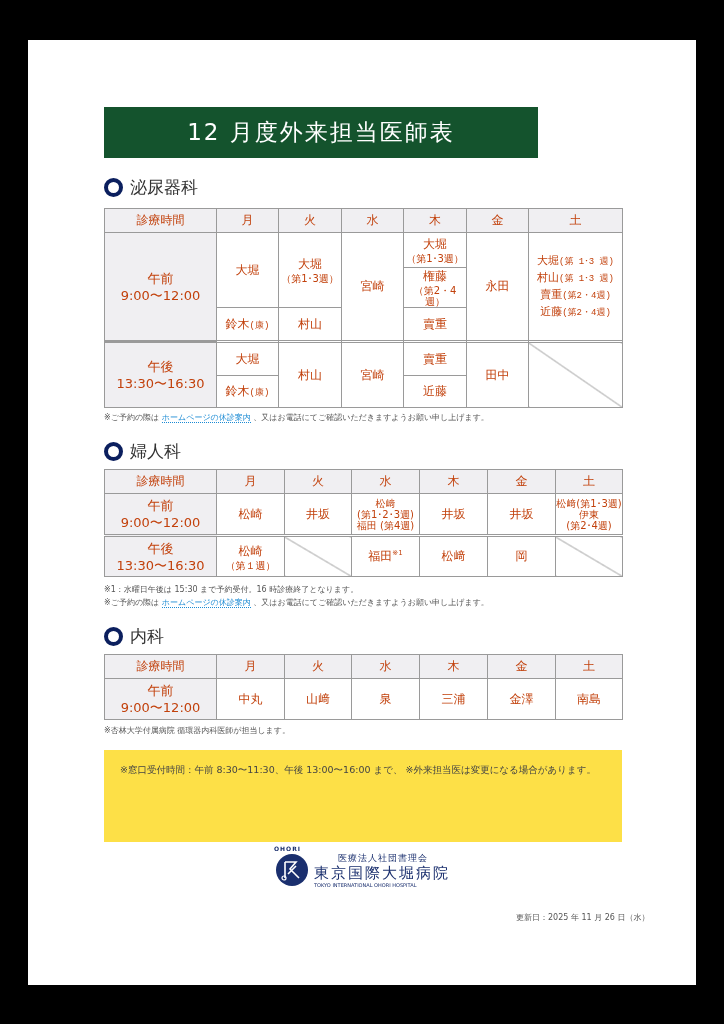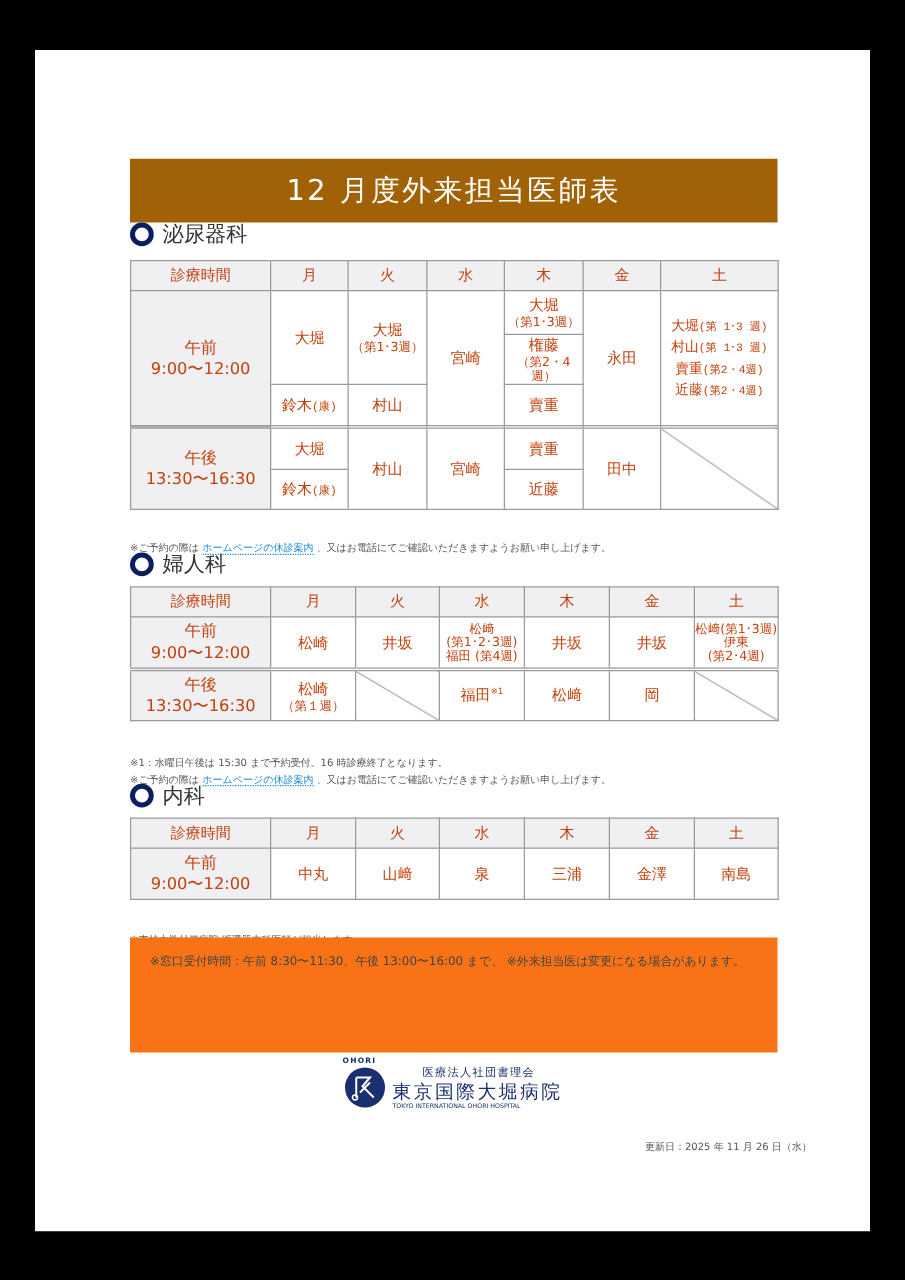--- a/index.html
+++ b/index.html
@@ -1,33 +1,33 @@
 <!DOCTYPE html>
 <html><head>
 <meta charset="utf-8">
 <style>
   html, body { margin:0; padding:0; }
   body { width:724px; height:1024px; background:#000; position:relative; overflow:hidden;
          font-family:"DejaVu Sans","Liberation Sans",sans-serif; color:#333; }
   .page { position:absolute; left:28px; top:40px; width:668px; height:945px; background:#fff; }
-  .title-bar { position:absolute; left:104px; top:127px; width:518px; height:51px; background:#a16207;
+  .title-bar { position:absolute; left:104px; top:107px; width:434px; height:51px; background:#14532d;
                color:#fff; font-size:23px; letter-spacing:2px; display:flex; align-items:center; justify-content:center; }
   .sec-head { position:absolute; left:104px; display:flex; align-items:center; font-size:17px; color:#333; }
   .ring { width:11px; height:11px; border:4px solid #0b1f5e; border-radius:50%; margin-right:7px; }
   table.sched { position:absolute; left:104px; border-collapse:collapse; table-layout:fixed; font-size:12px; color:#c2410c; }
   table.sched td, table.sched th { border:1px solid #9a9a9a; text-align:center; vertical-align:middle; padding:0; font-weight:normal; }
   table.sched th { background:#f0eff2; height:23px; font-size:12px; }
   td.time { background:#f0eff2; font-size:13px; line-height:17px; }
   tr.sep td { border-top:3px double #9a9a9a; }
   .sm { font-size:10px; line-height:11px; display:block; }
   .sm-inline { font-size:9px;font-family:Liberation Mono, monospace; }
   .diag { background:linear-gradient(to top right, transparent calc(50% - 0.7px), #888 50%, transparent calc(50% + 0.7px)); }
-  .note { position:absolute; left:104px; font-size:8px; color:#555; line-height:13px;margin-top:21px; }
+  .note { position:absolute; left:104px; font-size:8px; color:#555; line-height:13px; }
   .link { color:#1a8ad4; border-bottom:1px dotted #1a8ad4; }
-  .info-box { position:absolute; left:104px; top:750px; width:518px; height:92px; background:#f97316;
+  .info-box { position:absolute; left:104px; top:750px; width:518px; height:92px; background:#fde047;
               font-size:9.5px; color:#444; line-height:16px; box-sizing:border-box; padding:12px 16px; }
   .info-box .ind { padding-left:12px; display:block; }
   .logo { position:absolute; left:276px; top:852px; display:flex; align-items:center; }
   .logo-mark { width:32px; height:32px; border-radius:50%; background:#1a2f6e; position:relative; margin-right:6px; }
   .logo-arc { position:absolute; left:-2px; top:-9px; font-size:6px; color:#1a2f6e; font-weight:bold; letter-spacing:1px; }
   .logo-text .l1 { font-size:9px; color:#1a2f6e; letter-spacing:1px;margin-left:24px; }
   .logo-text .l2 { font-size:15px; color:#1a2f6e; letter-spacing:2px; line-height:17px; }
   .logo-text .l3 { font-size:5px; color:#1a2f6e; }
   .updated { position:absolute; left:516px; top:912px; font-size:8px; color:#555; }
 </style>

